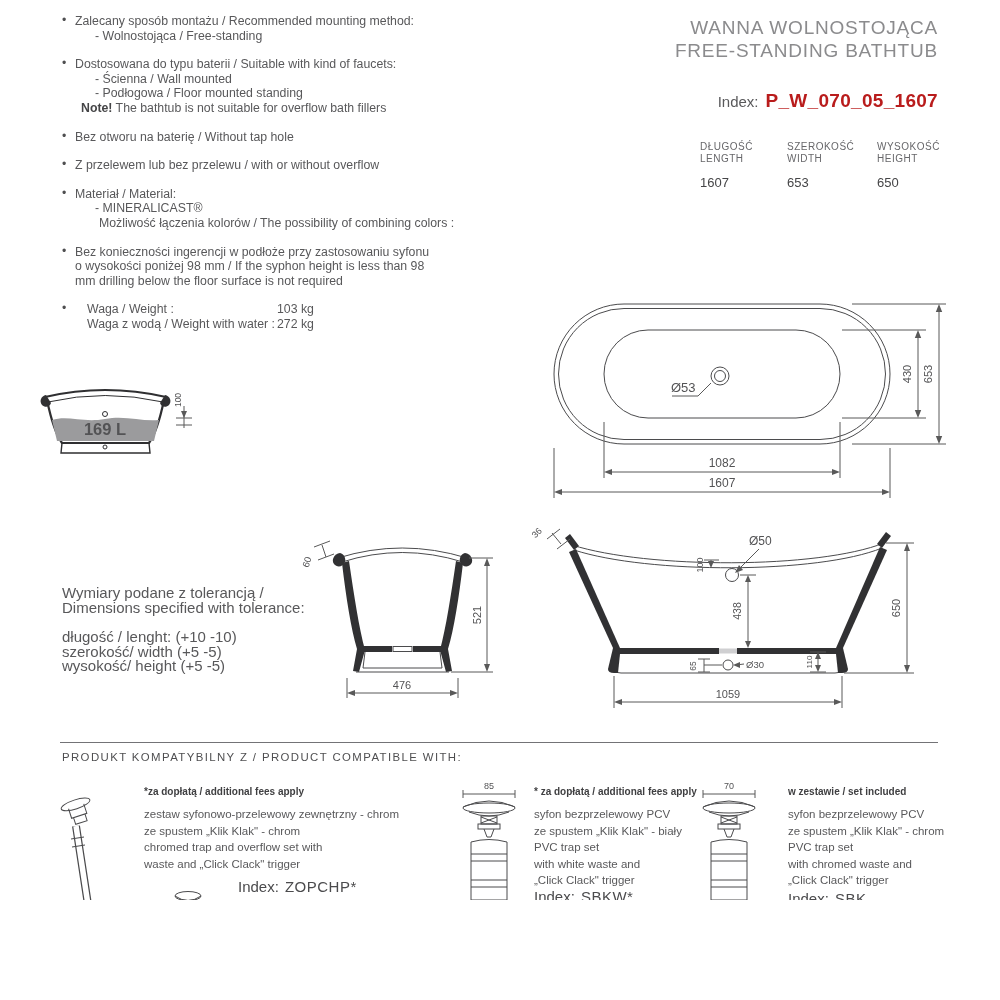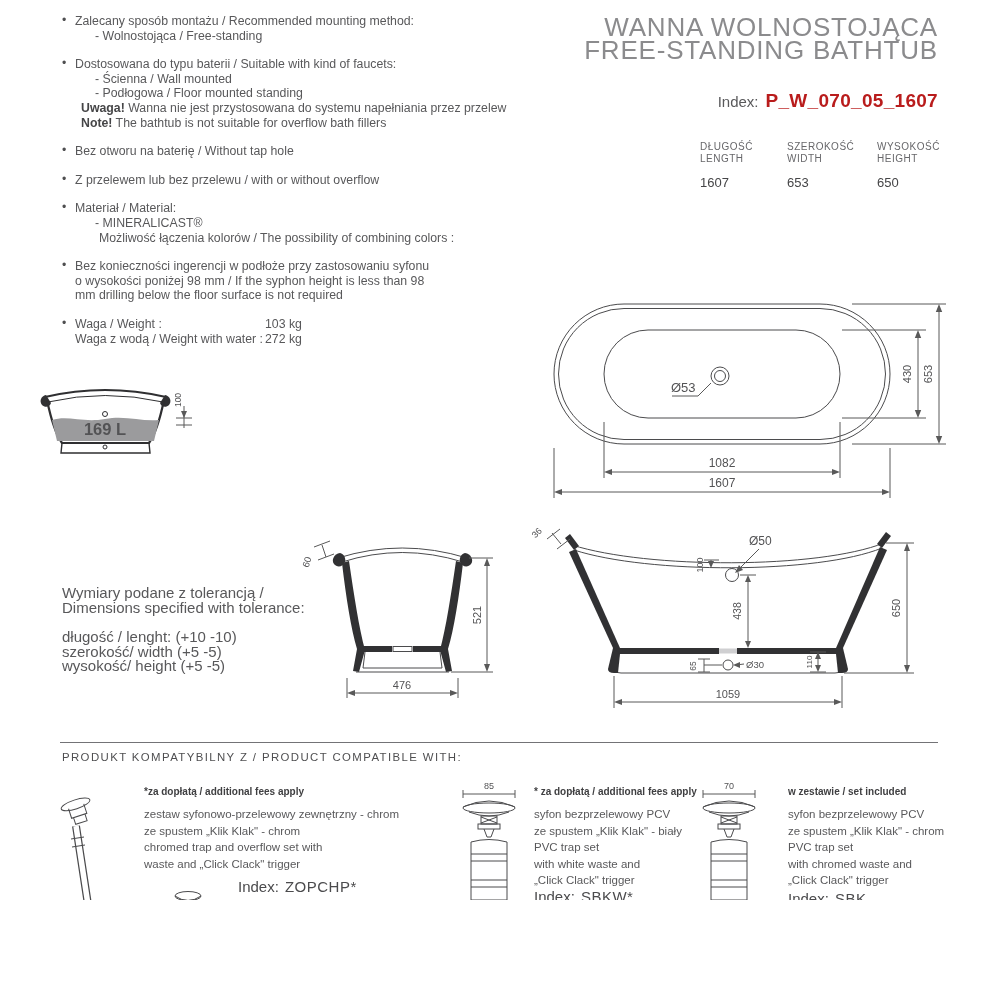--- a/index.html
+++ b/index.html
@@ -6,24 +6,24 @@
   .page{position:relative;width:1000px;height:900px;background:#fff;overflow:hidden;
         font-family:"Liberation Sans",sans-serif;color:#58585a;}
   
   .specs{position:absolute;left:62px;top:14px;width:450px;font-size:12.3px;line-height:14.6px;}
   .li{position:relative;padding-left:13px;margin-bottom:14px;}
   .li::before{content:"•";position:absolute;left:0;top:-1px;color:#4e4e50;}
   .sub{padding-left:20px;}
   .sub2{padding-left:24px;}
   .note{padding-left:6px;}
   .bold{font-weight:bold;color:#454547;}
-  .wrow{display:flex;}
+  .wrow{display:flex;margin-left:12px;}
   .wlabel{width:190px;}
   
-  .title{position:absolute;top:16px;right:62px;text-align:right;font-size:26px;line-height:23px;
+  .title{position:absolute;top:16px;right:62px;text-align:right;font-size:19px;line-height:23px;
          letter-spacing:.8px;color:#8b8b8d;}
   .index-line{position:absolute;top:90px;right:62px;white-space:nowrap;}
   .index-label{font-size:15px;color:#59595b;margin-right:7px;}
   .index-value{font-size:19px;font-weight:bold;color:#b91c1c;letter-spacing:.3px;}
   .dcol{position:absolute;top:141px;}
   .dcol .l{font-size:10px;line-height:12px;letter-spacing:.5px;color:#67676a;}
   .dcol .v{font-size:13px;margin-top:10px;color:#454547;}
   
   .tolerance{position:absolute;left:62px;top:586px;font-size:15px;line-height:14.6px;}
   .tgap{height:15px;}
@@ -51,21 +51,20 @@
 
   <div class="specs">
     <div class="li">
       <div>Zalecany sposób montażu / Recommended mounting method:</div>
       <div class="sub">- Wolnostojąca / Free-standing</div>
     </div>
     <div class="li">
       <div>Dostosowana do typu baterii / Suitable with kind of faucets:</div>
       <div class="sub">- Ścienna / Wall mounted</div>
       <div class="sub">- Podłogowa / Floor mounted standing</div>
-      <div class="note"><span class="bold">Uwaga!</span><span> Wanna nie jest przystosowana do systemu napełniania przez przelew</span></div>
       <div class="note"><span class="bold">Note!</span><span> The bathtub is not suitable for overflow bath fillers</span></div>
     </div>
     <div class="li">
       <div>Bez otworu na baterię / Without tap hole</div>
     </div>
     <div class="li">
       <div>Z przelewem lub bez przelewu / with or without overflow</div>
     </div>
     <div class="li">
       <div>Materiał / Material:</div>

